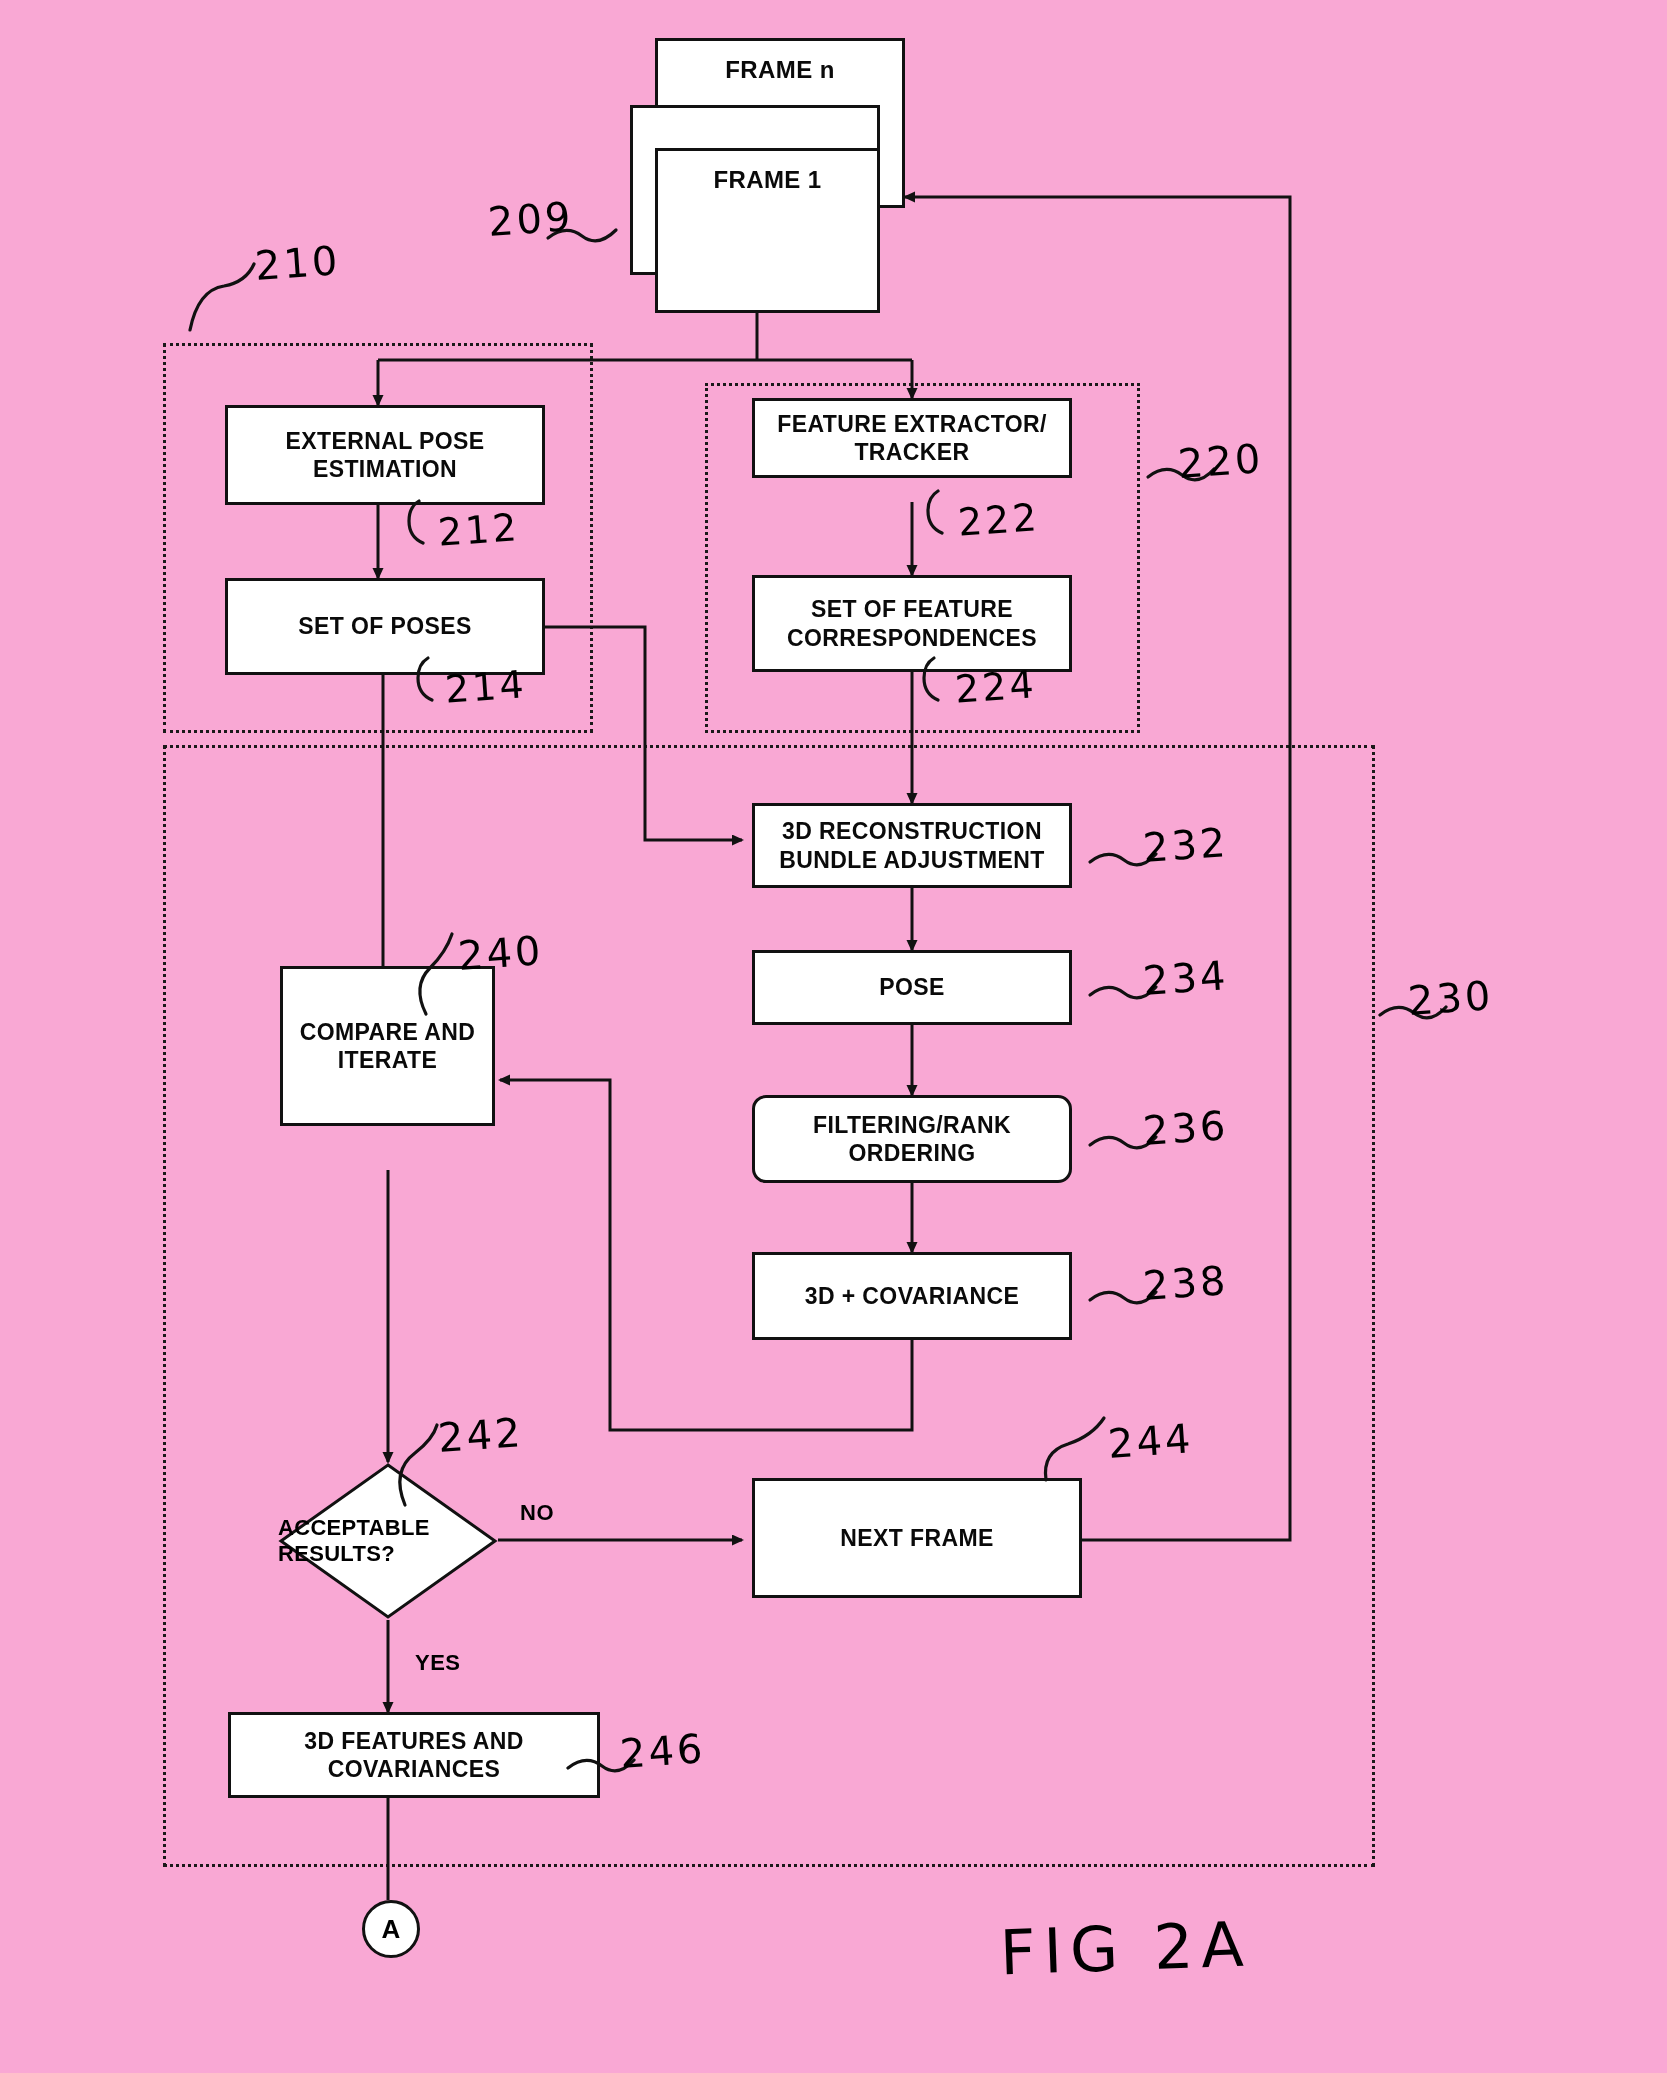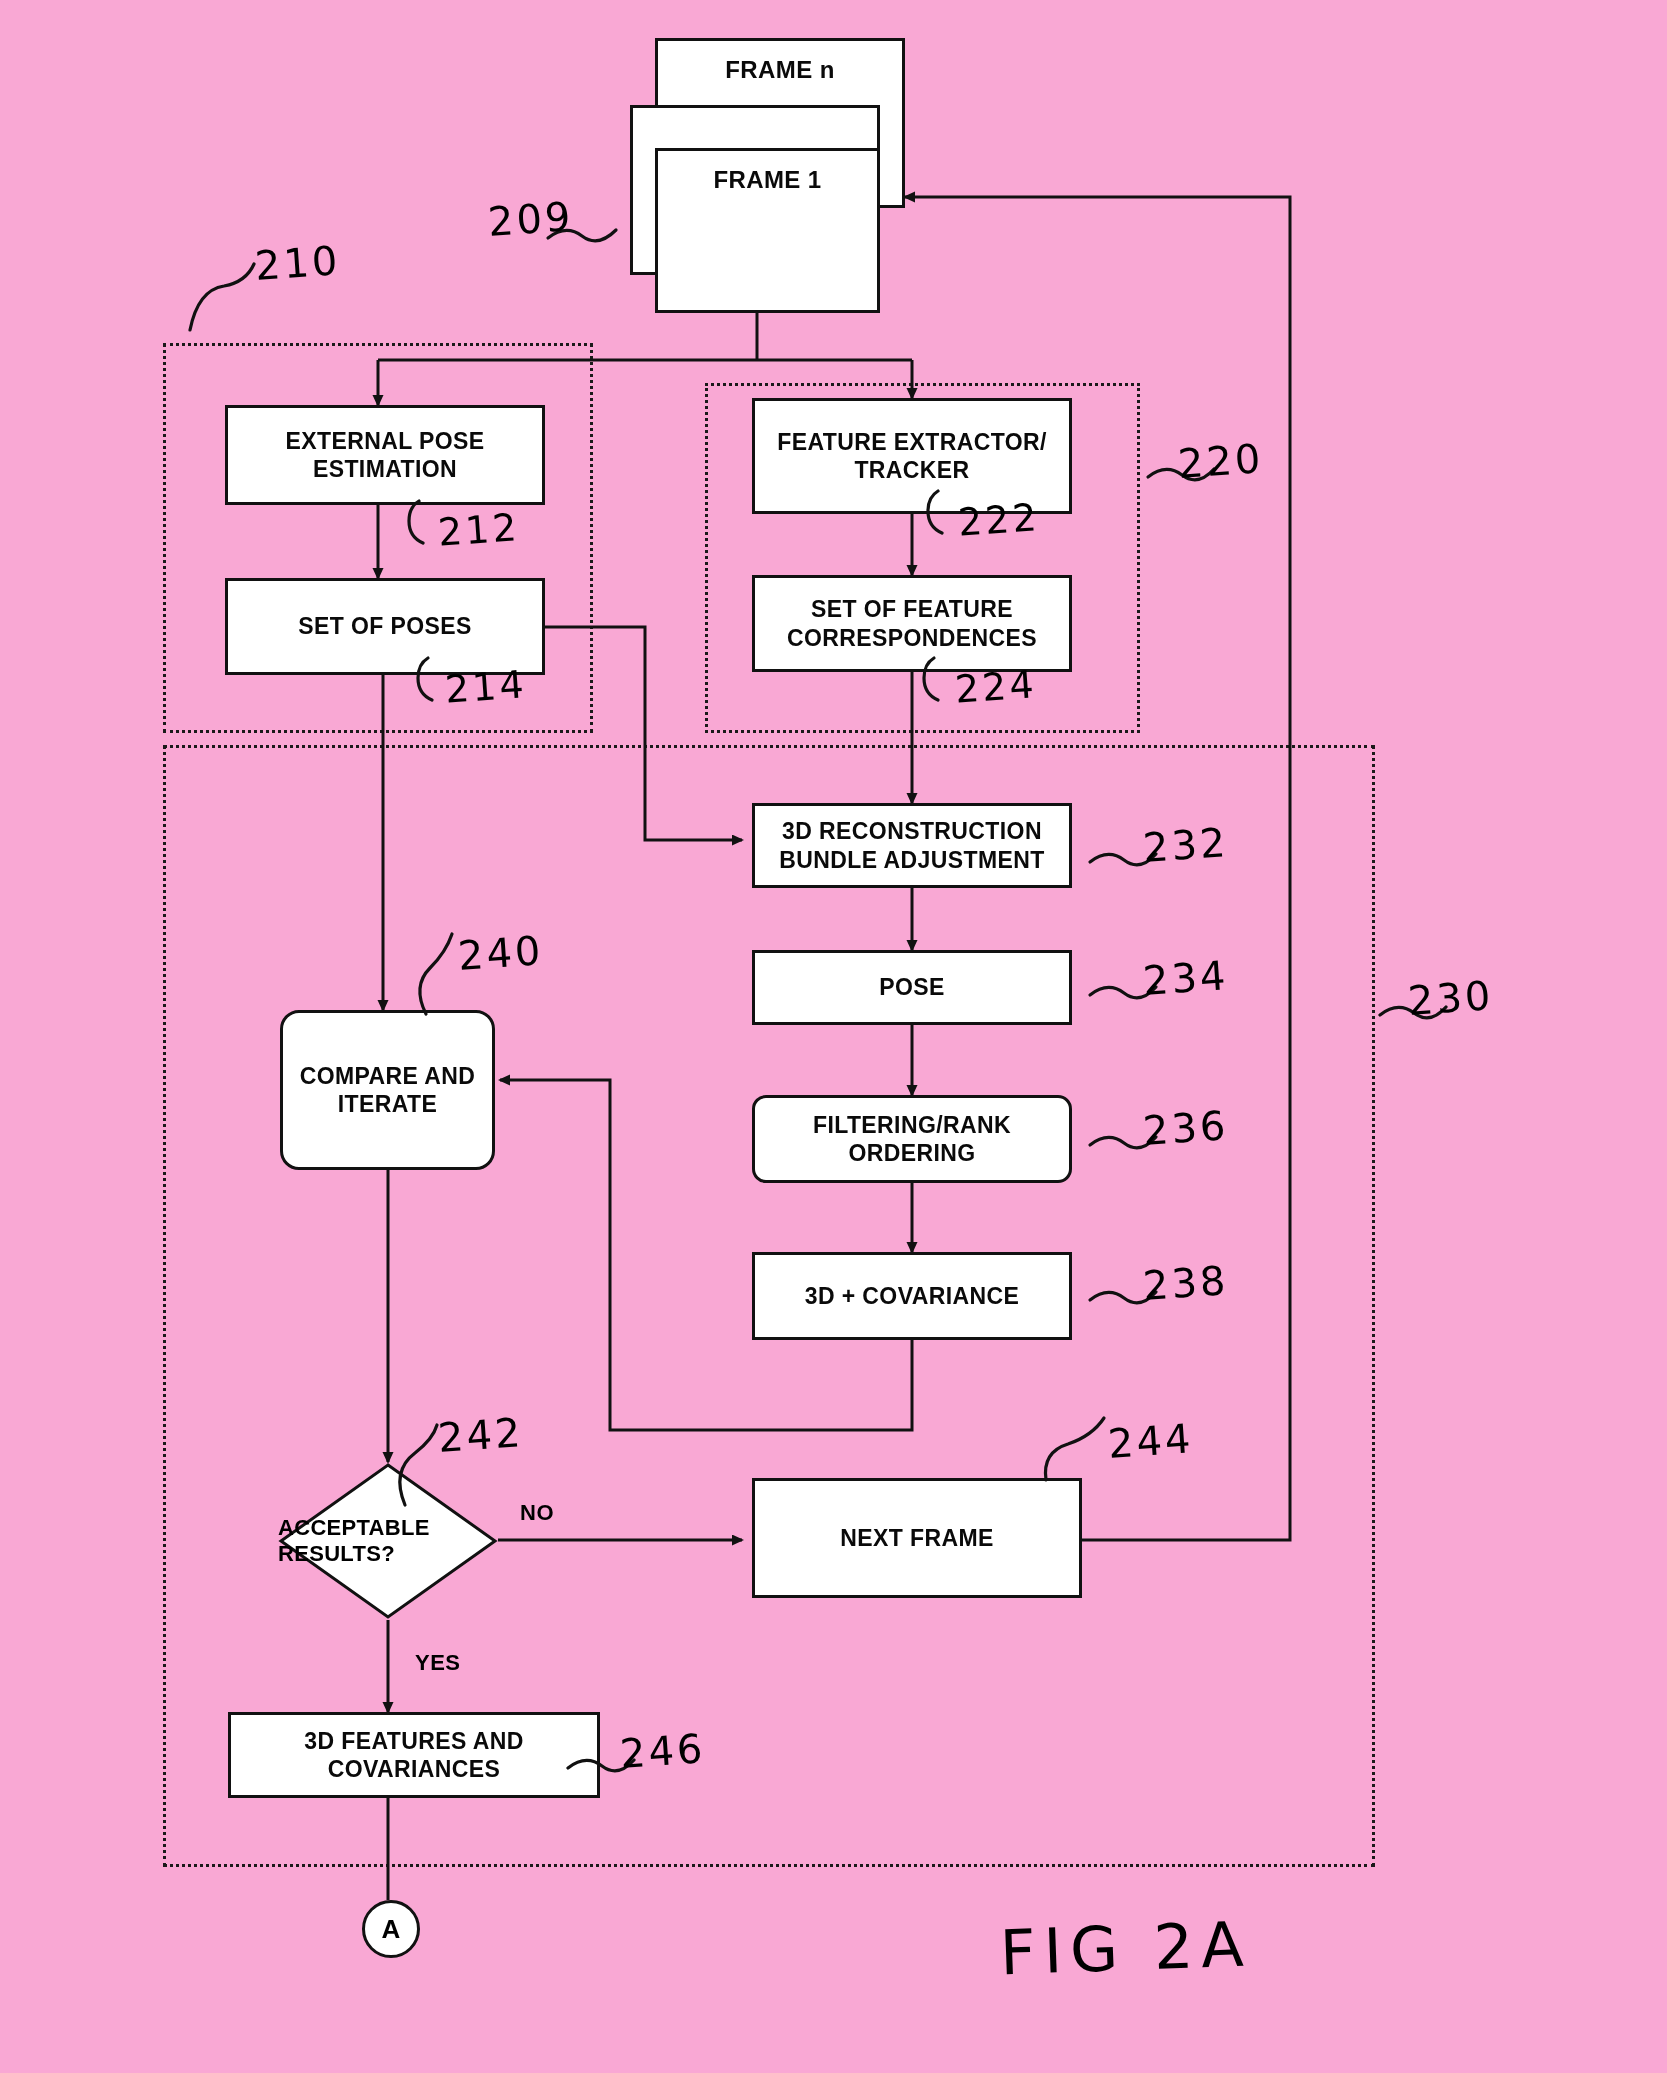--- a/index.html
+++ b/index.html
@@ -200,21 +200,21 @@
   </div>
 
   <div class="box" style="left:225px; top:405px; width:320px; height:100px;">
     <span class="lbl">EXTERNAL POSE ESTIMATION</span>
   </div>
 
   <div class="box" style="left:225px; top:578px; width:320px; height:97px;">
     <span class="lbl">SET OF POSES</span>
   </div>
 
-  <div class="box" style="left:752px; top:398px; width:320px; height:116px;">
+  <div class="box" style="left:752px; top:398px; width:320px; height:80px;">
     <span class="lbl">FEATURE EXTRACTOR/ TRACKER</span>
   </div>
 
   <div class="box" style="left:752px; top:575px; width:320px; height:97px;">
     <span class="lbl">SET OF FEATURE CORRESPONDENCES</span>
   </div>
 
   <div class="box" style="left:752px; top:803px; width:320px; height:85px;">
     <span class="lbl">3D RECONSTRUCTION BUNDLE ADJUSTMENT</span>
   </div>
@@ -224,21 +224,21 @@
   </div>
 
   <div class="box" style="left:752px; top:1095px; width:320px; height:88px;border-radius:14px;">
     <span class="lbl">FILTERING/RANK ORDERING</span>
   </div>
 
   <div class="box" style="left:752px; top:1252px; width:320px; height:88px;">
     <span class="lbl">3D + COVARIANCE</span>
   </div>
 
-  <div class="box" style="left:280px; top:1010px; width:215px; height:160px;border-radius:19px;">
+  <div class="box" style="left:280px; top:966px; width:215px; height:160px;">
     <span class="lbl">COMPARE AND ITERATE</span>
   </div>
 
   <div class="diamond" style="left:278px; top:1462px; width:220px; height:158px;">
     <svg class="dshape" viewBox="0 0 220 158" preserveAspectRatio="none">
       <polygon points="110,3 217,79 110,155 3,79" fill="#fff" stroke="#111" stroke-width="3"></polygon>
     </svg>
     <span class="dtext">ACCEPTABLE RESULTS?</span>
   </div>
 

